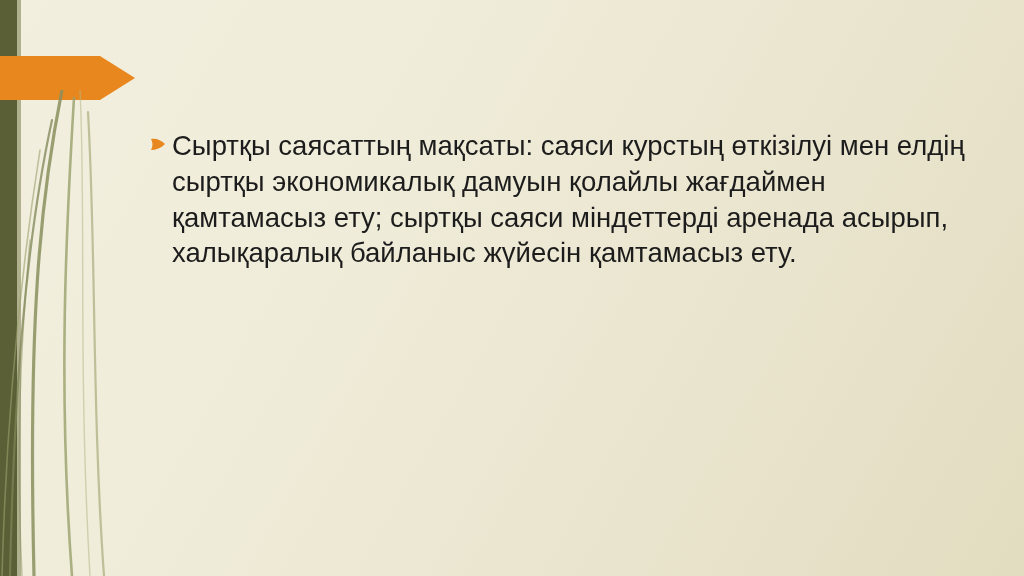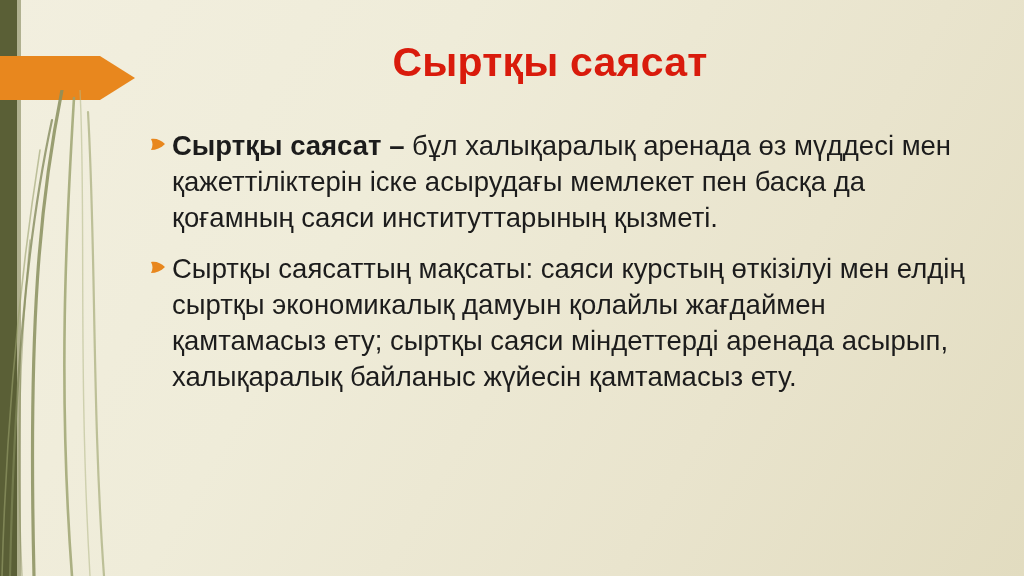--- a/index.html
+++ b/index.html
@@ -137,32 +137,23 @@
       <path d="M52 30 C 26 150, 14 300, 10 486" stroke="#7e8455" stroke-width="2.2" opacity="0.75"></path>
       <path d="M88 22 C 96 160, 92 320, 104 486" stroke="#a7ad7a" stroke-width="2.2" opacity="0.7"></path>
       <path d="M40 60 C 18 200, 6 340, 2 486" stroke="#9aa06c" stroke-width="1.6" opacity="0.6"></path>
       <path d="M80 0 C 86 120, 78 280, 90 486" stroke="#b3b888" stroke-width="1.4" opacity="0.55"></path>
       <path d="M30 150 C 20 260, 16 360, 22 486" stroke="#8a8f5e" stroke-width="1.4" opacity="0.5"></path>
     </g>
   </svg>
 
   <div class="content">
 
-    <div class="title">Сыртқы саясат</div>
 
     <div class="body-list">
 
-      <div class="bullet-row">
-        <span class="bullet-marker">
-          <svg width="16" height="15" viewBox="0 0 16 15" xmlns="http://www.w3.org/2000/svg">
-            <path d="M1 2 C 6 1, 11 3, 15 7 C 11 11, 6 13, 1 13 C 3 9, 3 6, 1 2 Z" fill="#e8871e"></path>
-          </svg>
-        </span>
-        <span class="bullet-text"><span class="lead">Сыртқы саясат – </span><span>бұл халықаралық аренада өз мүддесі мен қажеттіліктерін іске асырудағы мемлекет пен басқа да қоғамның  саяси институттарының қызметі.</span></span>
-      </div>
 
       <div class="bullet-row">
         <span class="bullet-marker">
           <svg width="16" height="15" viewBox="0 0 16 15" xmlns="http://www.w3.org/2000/svg">
             <path d="M1 2 C 6 1, 11 3, 15 7 C 11 11, 6 13, 1 13 C 3 9, 3 6, 1 2 Z" fill="#e8871e"></path>
           </svg>
         </span>
         <span class="bullet-text"><span class="lead"></span><span>Сыртқы саясаттың мақсаты: саяси курстың өткізілуі мен елдің сыртқы экономикалық дамуын қолайлы жағдаймен  қамтамасыз ету;  сыртқы саяси міндеттерді аренада асырып, халықаралық байланыс жүйесін  қамтамасыз ету.</span></span>
       </div>
 

